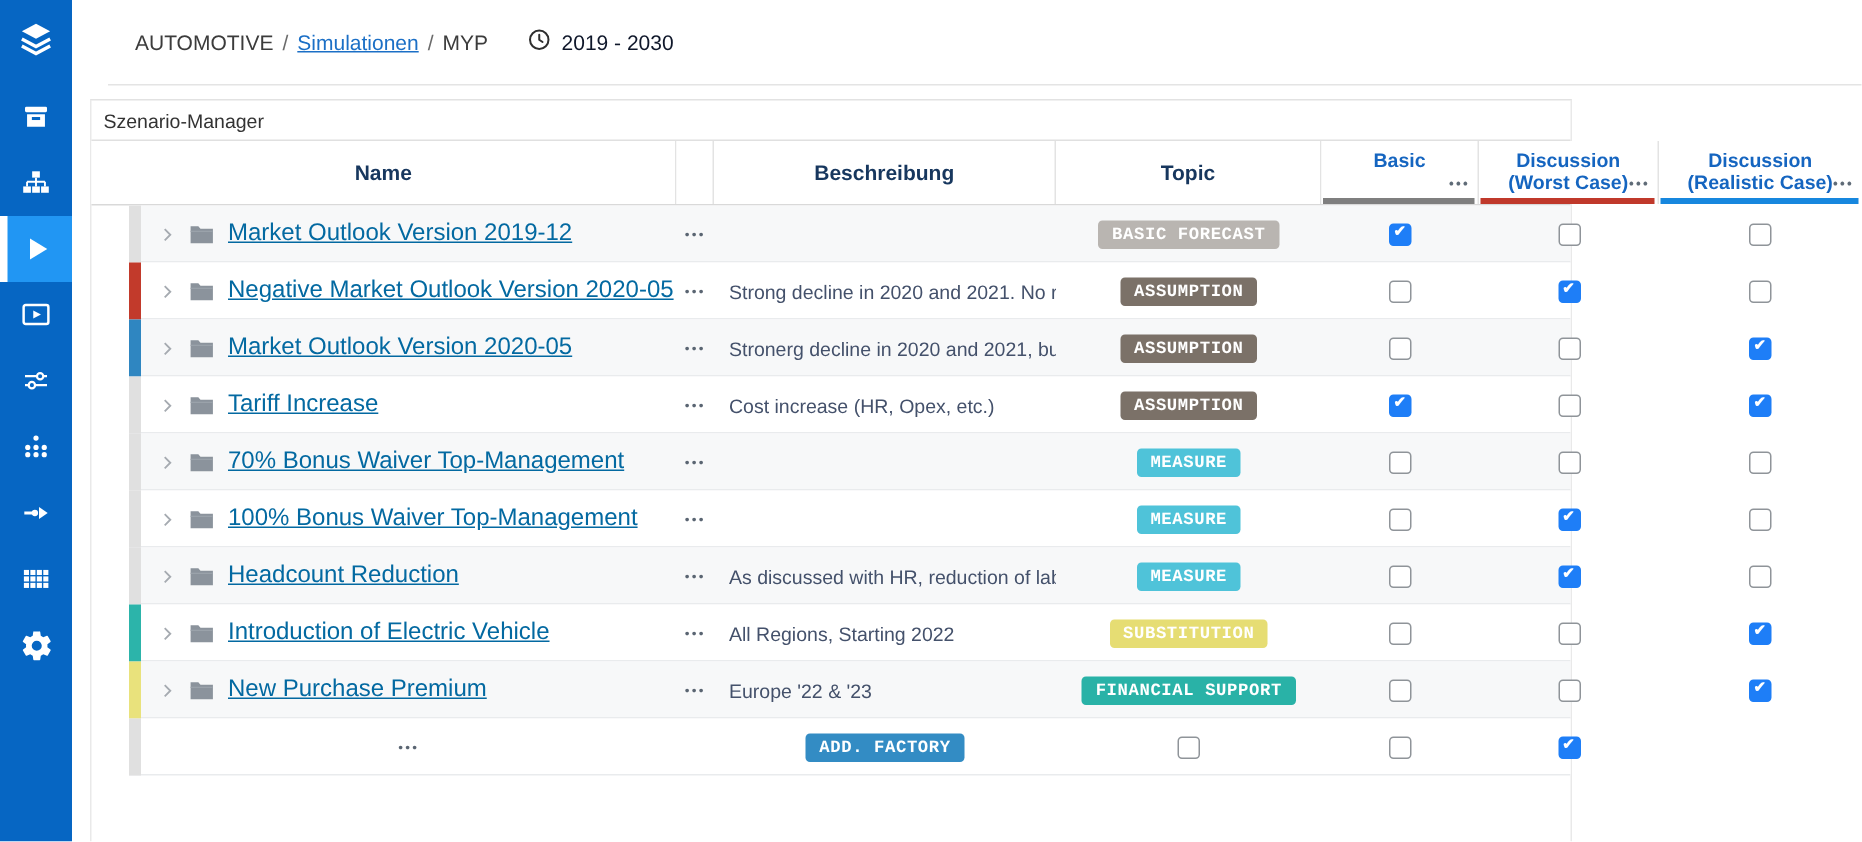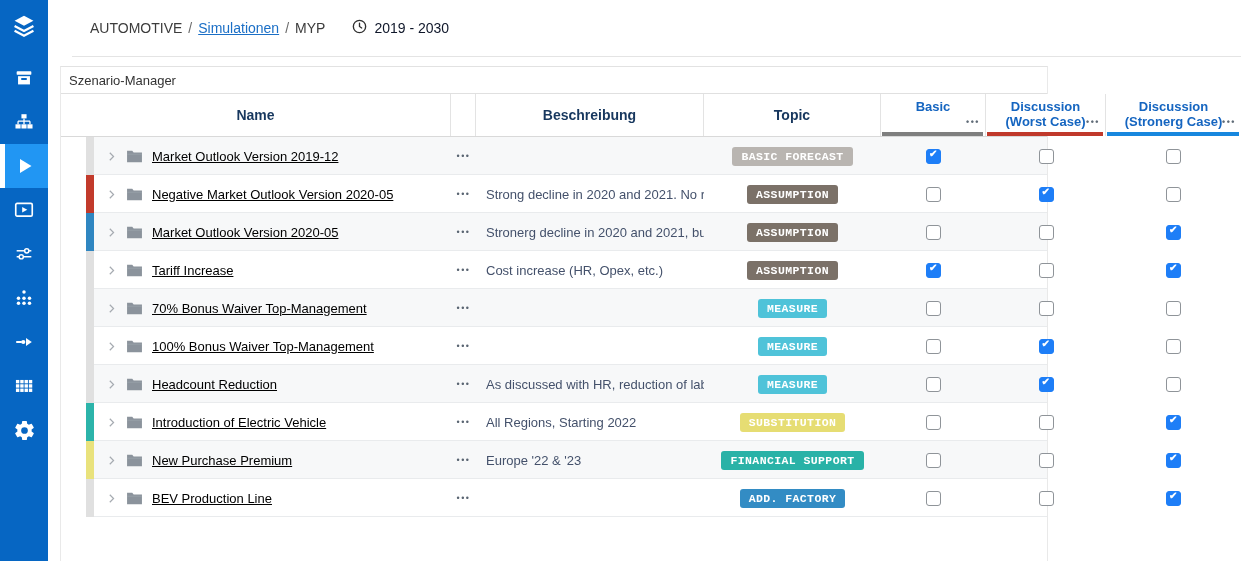--- a/index.html
+++ b/index.html
@@ -38,21 +38,21 @@
   .th-menu{position:absolute;right:5px;top:21px;color:#5f6b77;font-size:9px;letter-spacing:1.5px;cursor:pointer;}
   
   .row{margin-left:25px;height:38px;display:grid;
     grid-template-columns:8px 357px 25px 228px 177px 105px 120px 135px;
     align-items:center;border-bottom:1px solid #e9ebed;box-sizing:border-box;background:#fff;}
   .row:nth-child(odd){background:#f7f8f9;}
   .cell-bar{width:8px;height:38px;background:#e0e0e0;}
   .cell-name{display:flex;align-items:center;padding-left:10px;overflow:hidden;height:100%;}
   .expand-chevron{display:flex;align-items:center;margin-right:7px;cursor:pointer;flex:none;}
   .folder{display:flex;align-items:center;margin-right:9px;flex:none;}
-  .name-link{font-size:13px;color:#000000;text-decoration:underline;white-space:nowrap;cursor:pointer;}
+  .name-link{font-size:16px;color:#0369a1;text-decoration:underline;white-space:nowrap;cursor:pointer;}
   .cell-menu{font-size:9px;letter-spacing:1.5px;color:#5a6572;text-align:center;cursor:pointer;}
   .cell-desc{font-size:13px;color:#44516b;padding-left:10px;white-space:nowrap;overflow:hidden;}
   .cell-topic{display:flex;justify-content:center;font-family:Liberation Mono, monospace;}
   .badge{color:#fff;font-weight:bold;font-size:11.5px;letter-spacing:.4px;padding:3px 9px;border-radius:3px;white-space:nowrap;}
   .cell-check{display:flex;justify-content:center;}
   .checkbox{width:15px;height:15px;box-sizing:border-box;border:1.5px solid #8f9499;border-radius:3px;background:#fff;position:relative;cursor:pointer;}
   .checkbox.checked{background:#1e7ef7;border-color:#1e7ef7;}
   .checkbox.checked::after{content:"✔";position:absolute;left:2px;top:-2px;color:#fff;font-size:10px;font-weight:bold;}
 </style>
 </head>
@@ -209,21 +209,21 @@
         <span class="accent" style="background: rgb(127, 127, 127);"></span>
       </div>
       <div class="th scenario">
         <span>Discussion</span>
         <span>(Worst Case)</span>
         <span class="th-menu">•••</span>
         <span class="accent" style="background: rgb(192, 57, 43);"></span>
       </div>
       <div class="th scenario">
         <span>Discussion</span>
-        <span>(Stronerg Case)</span>
+        <span>(Realistic Case)</span>
         <span class="th-menu">•••</span>
         <span class="accent" style="background: rgb(23, 135, 222);"></span>
       </div>
     </div>
 
     <div>
         <div class="row">
     <div class="cell-bar" style="background: rgb(224, 224, 224);"></div>
     <div class="cell-name">
       <span class="expand-chevron">
@@ -497,34 +497,20 @@
     </div>
     <div class="cell-check">
       <span class="checkbox"></span>
     </div>
     <div class="cell-check">
       <span class="checkbox checked"></span>
     </div>
   </div>
         <div class="row">
     <div class="cell-bar" style="background: rgb(224, 224, 224);"></div>
-    <div class="cell-name">
-      <span class="expand-chevron">
-        <svg width="15" height="15" viewBox="0 0 22 22">
-                <path d="M8.5 5.5 14 11l-5.5 5.5" fill="none" stroke="#a6abb1" stroke-width="1.8"></path>
-              </svg>
-      </span>
-      <span class="folder">
-        <svg width="17" height="15" viewBox="0 0 24 20">
-                <path d="M1.5 2h7.3l2 2.3H22.5V18H1.5z" fill="#8b939c"></path>
-                <path d="M1.5 6.8h21" stroke="#9aa2aa" stroke-width="1.2"></path>
-              </svg>
-      </span>
-      <a class="name-link">BEV Production Line</a>
-    </div>
     <div class="cell-menu">•••</div>
     <div class="cell-desc"></div>
     <div class="cell-topic">
       <span class="badge" style="background: rgb(51, 140, 196);">ADD. FACTORY</span>
     </div>
     <div class="cell-check">
       <span class="checkbox"></span>
     </div>
     <div class="cell-check">
       <span class="checkbox"></span>

